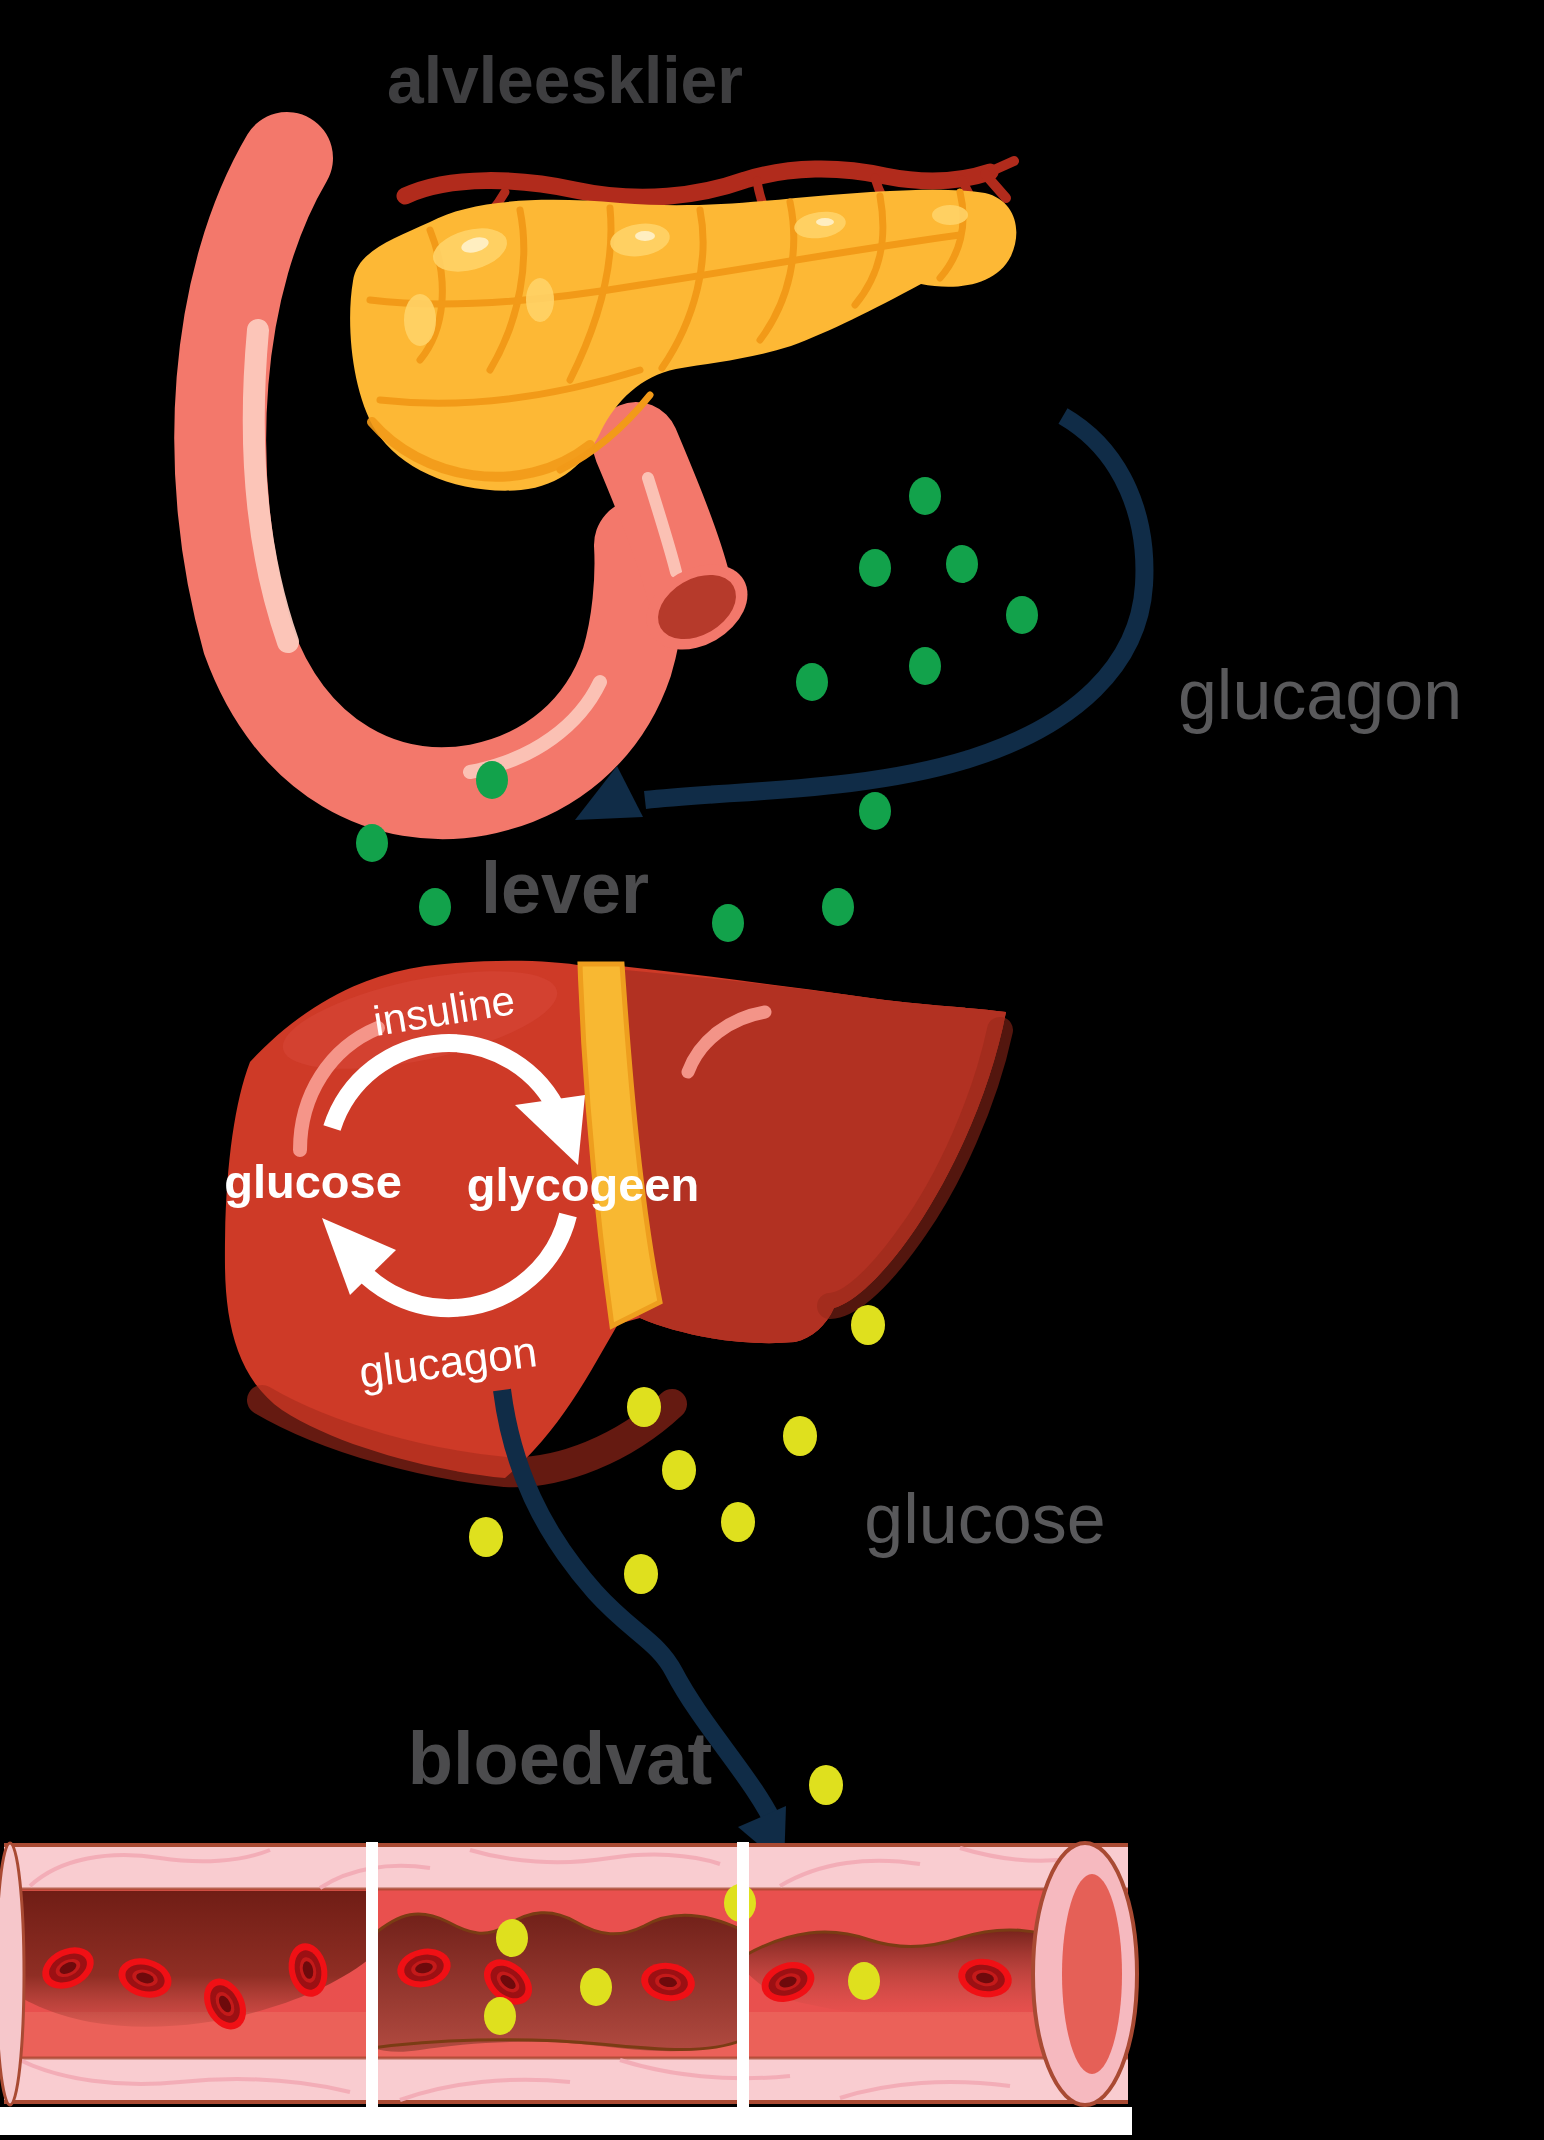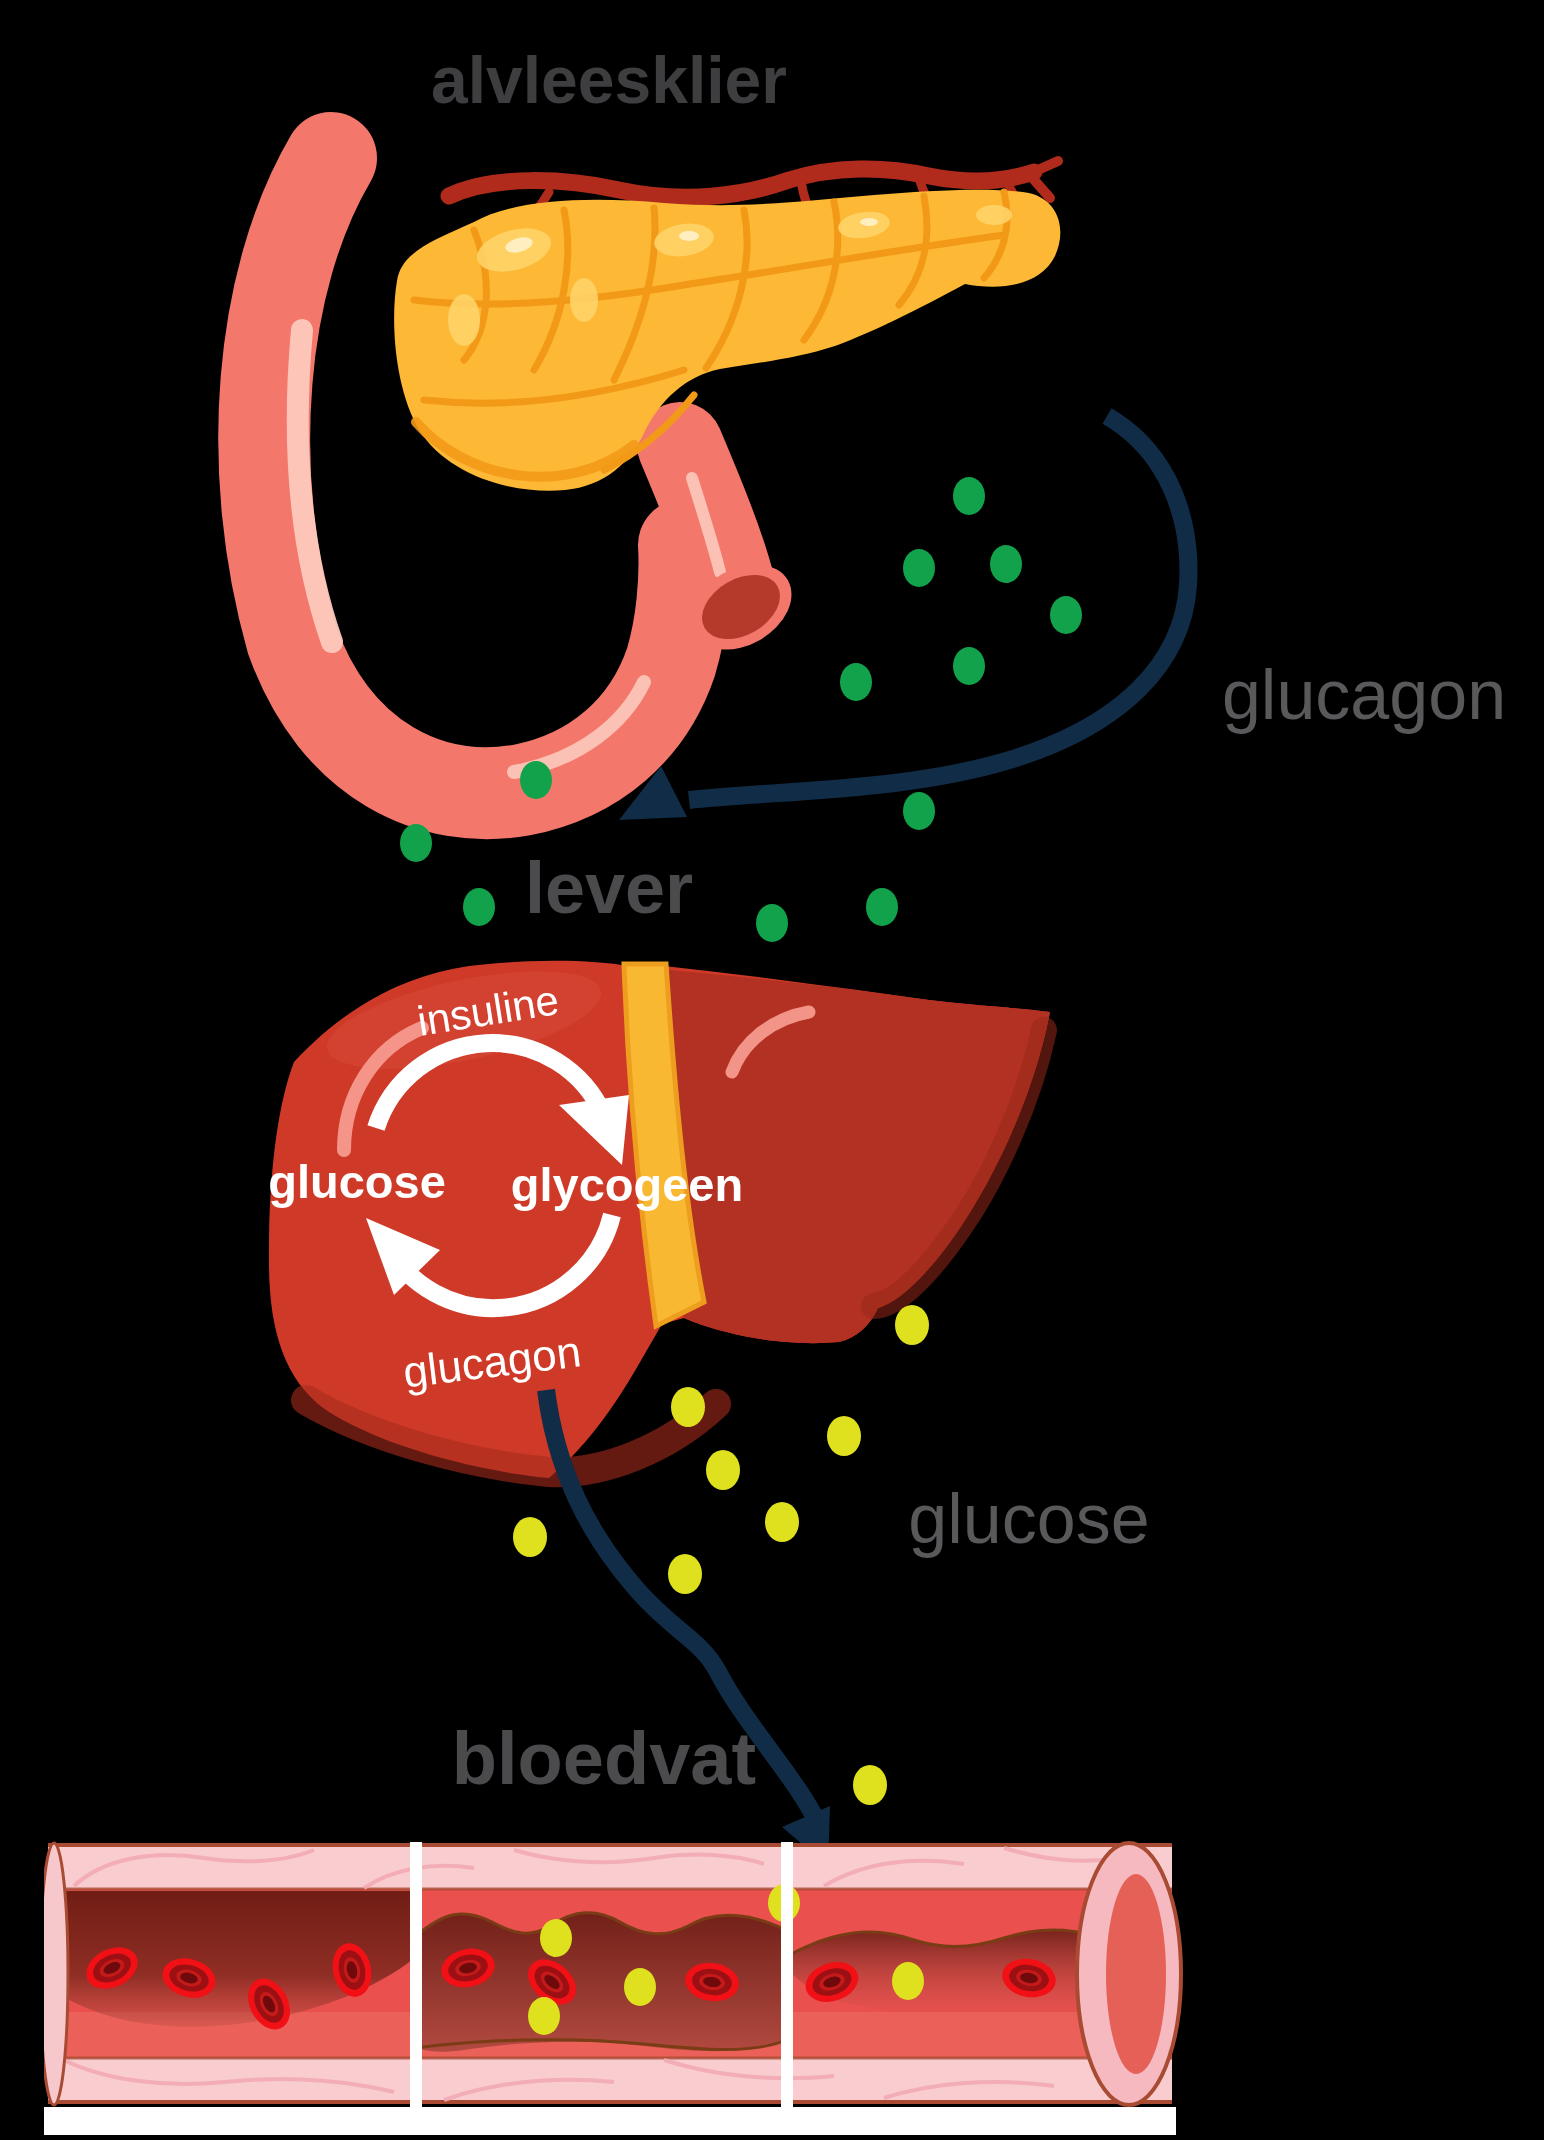--- a/index.html
+++ b/index.html
@@ -1,16 +1,16 @@
 <!DOCTYPE html>
 <html style="--background: #000000; --title-gray: #3e3e40; --label-gray: #59595b; --label-gray-bold: #4b4b4d; --green: #12a24b; --yellow: #dfe01e; --navy: #102c47; --white: #ffffff; --pancreas: #fdb835; --pancreas-line: #f29a18; --pancreas-light: #ffd368; --pancreas-lighter: #ffeec0; --duodenum: #f3786b; --duodenum-light: #fcc9bd; --duodenum-opening: #b63a2b; --artery: #b12b1c; --liver: #ce3a27; --liver-dark: #b23122; --liver-shadow: #97281a; --liver-highlight: #f79a8e; --liver-band: #f8b832; --liver-band-edge: #ee9e1e; --vessel-wall: #f9ccd0; --vessel-wall-line: #f2aab4; --vessel-border: #a94a33; --vessel-lumen: #e9504e; --vessel-dark: #6f1f18; --rbc-ring: #f01015; --rbc-body: #9c1013; --rbc-center: #6e0a0c;"><head>
 <meta charset="utf-8">
 <style>
   html,body{margin:0;padding:0;background:#000;}
-  .stage{width:1296px;height:2140px;position:relative;background:var(--background,#000);padding-left:44px;}
+  .stage{width:1296px;height:2140px;position:relative;background:var(--background,#000);}
   svg{display:block;}
   text{font-family:"Liberation Sans","DejaVu Sans",sans-serif;}
   .t-title{font-weight:bold;font-size:66px;fill:var(--title-gray);}
   .t-gray{font-size:70px;fill:var(--label-gray);}
   .t-gray-bold{font-weight:bold;fill:var(--label-gray-bold);}
   .t-lever{font-size:72px;}
   .t-bloedvat{font-size:74px;}
   .t-white{fill:var(--white);font-size:44px;}
   .t-white-bold{fill:var(--white);font-weight:bold;font-size:47px;}
   .green-dot{fill:var(--green);}

